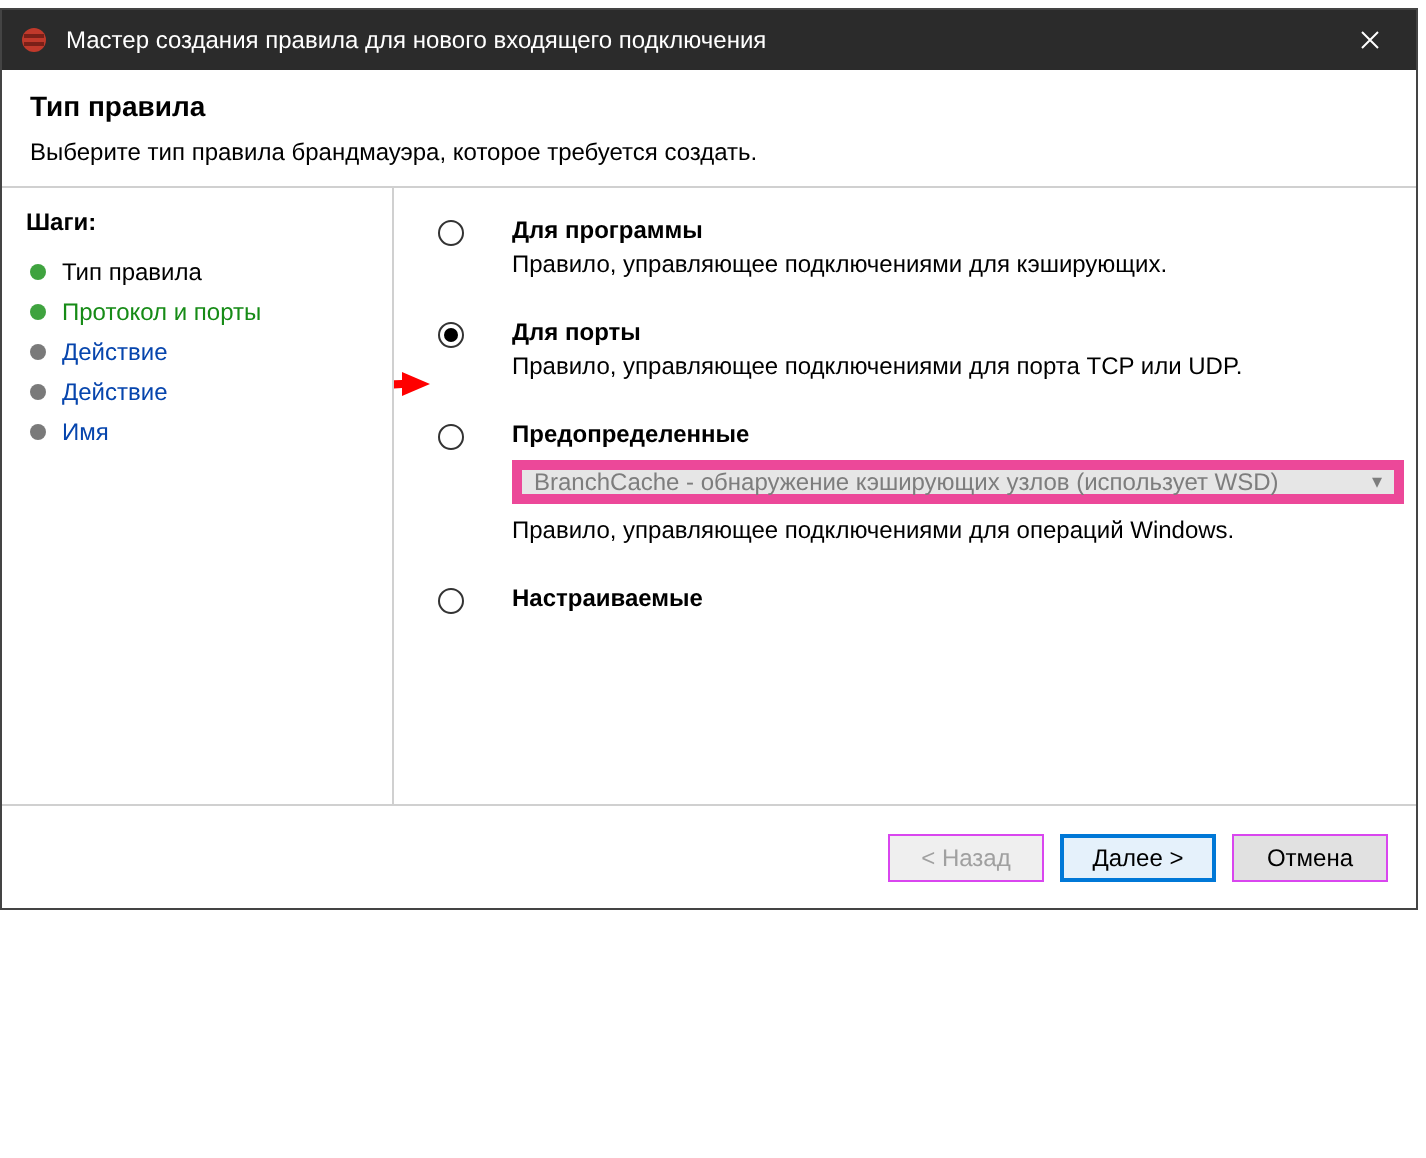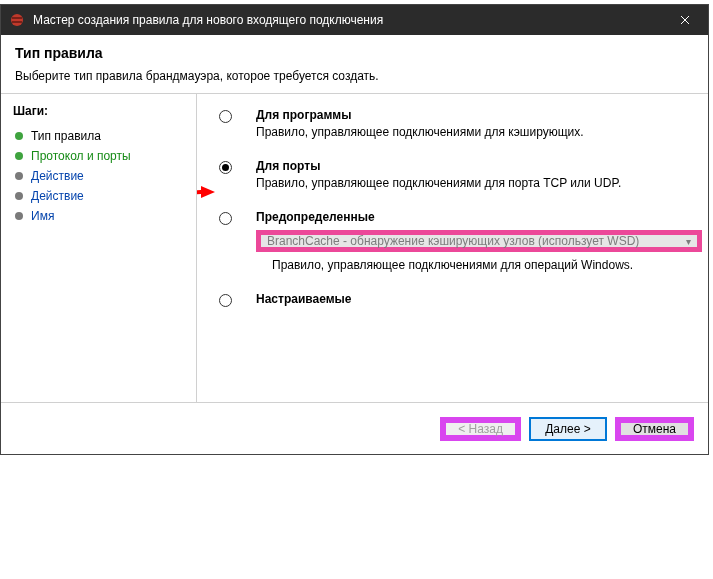--- a/index.html
+++ b/index.html
@@ -25,25 +25,25 @@
   .sidebar .step:nth-child(2) a { color:#000; }
   .sidebar .step:nth-child(3) a { color:#168b16; }
   .vr { width:1px; background:#d0d0d0; margin:0; }
   .main { flex:1; padding:14px 18px 0 22px; position:relative; overflow:hidden; }
   .prompt { font-size:12px; margin:2px 0 26px 0; }
   .opt { display:flex; align-items:flex-start; gap:24px; margin:0 0 20px 0; }
   .radio { width:13px; height:13px; border:1px solid #333; border-radius:50%; margin-top:2px; position:relative; flex:0 0 auto; background:#fff; }
   .radio.selected::after { content:""; position:absolute; left:2px; top:2px; width:7px; height:7px; background:#000; border-radius:50%; }
   .opt .text .t1 { font-weight:bold; font-size:12px; }
   .opt .text .t2 { font-size:12px; color:#000; margin-top:3px; }
-  .opt.predef .text .t2 { margin-top:6px;margin-left:16px; }
+  .opt.predef .text .t2 { margin-top:6px; }
   .dropdown { margin-top:6px; width:446px; height:22px; background:#e6e6e6; border:5px solid #ec4899; color:#7d7d7d; font-size:12px; display:flex; align-items:center; padding:0 22px 0 6px; position:relative; }
   .dropdown .chev { position:absolute; right:6px; top:50%; transform:translateY(-50%); color:#7d7d7d; font-size:10px; }
   .footer { height:52px; border-top:1px solid #d0d0d0; display:flex; align-items:center; justify-content:flex-end; gap:8px; padding:0 14px; background:#fff; }
-  .btn { min-width:78px; height:24px; border:6px solid #d946ef; background:#e1e1e1; font-size:12px; padding:0 12px; display:flex; align-items:center; justify-content:center; }
+  .btn { min-width:78px; height:24px; border:1px solid #d946ef; background:#e1e1e1; font-size:12px; padding:0 12px; display:flex; align-items:center; justify-content:center; }
   .btn.default { border:1px solid #0078d7; box-shadow: inset 0 0 0 1px #0078d7; background:#e5f1fb; }
   .btn.disabled { color:#a0a0a0; background:#efefef; }
   
   .arrow { position:absolute; pointer-events:none; }
   .arrow svg { overflow:visible; }
   .arrow-stroke { stroke:#ff0000; stroke-width:4; fill:none; stroke-linecap:round; }
   .arrow-head { fill:#ff0000; }
 </style>
 </head>
 <body>

